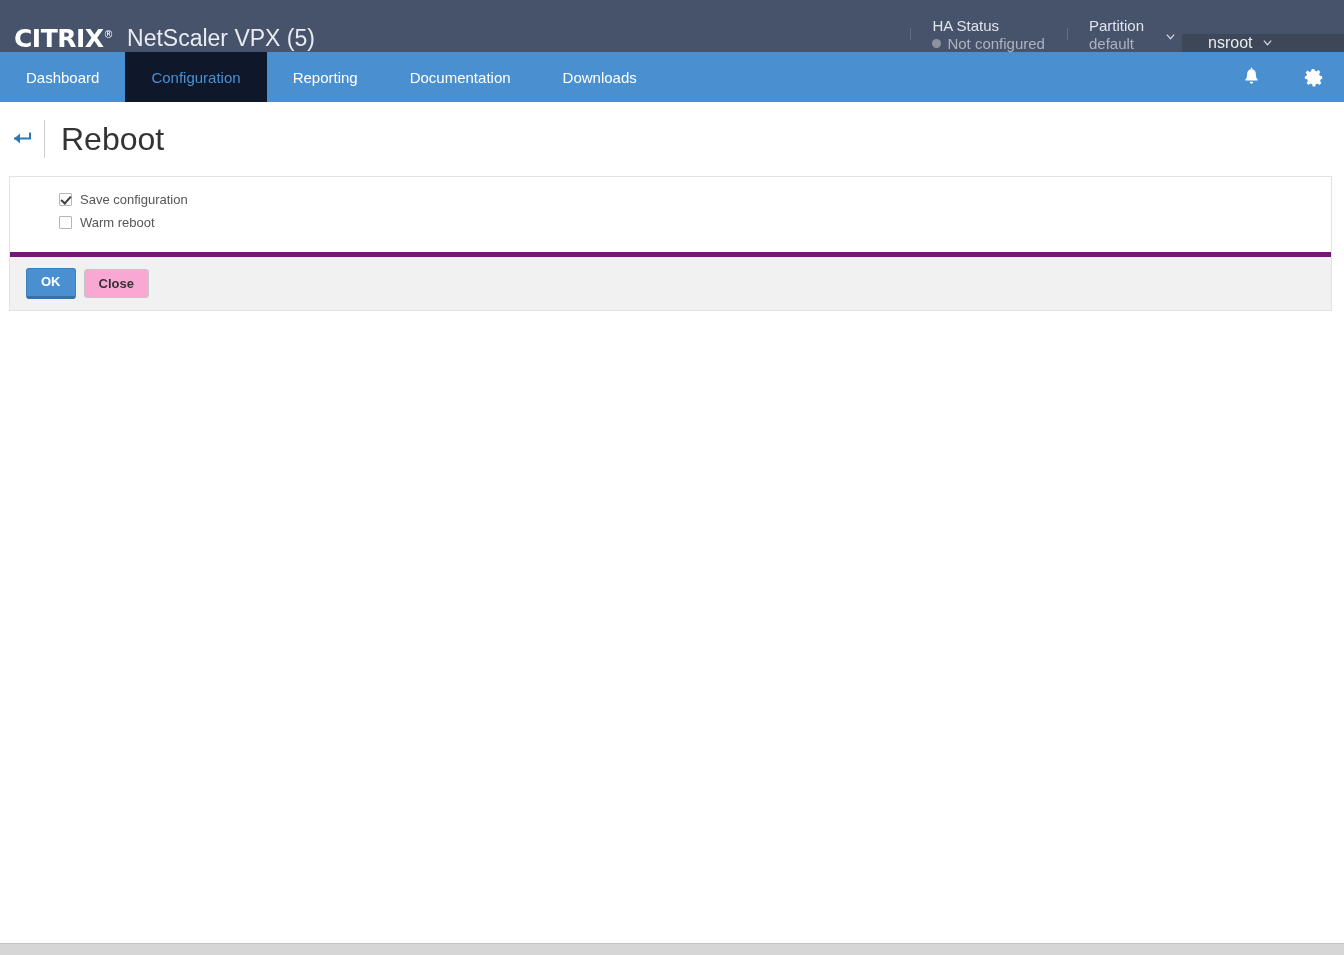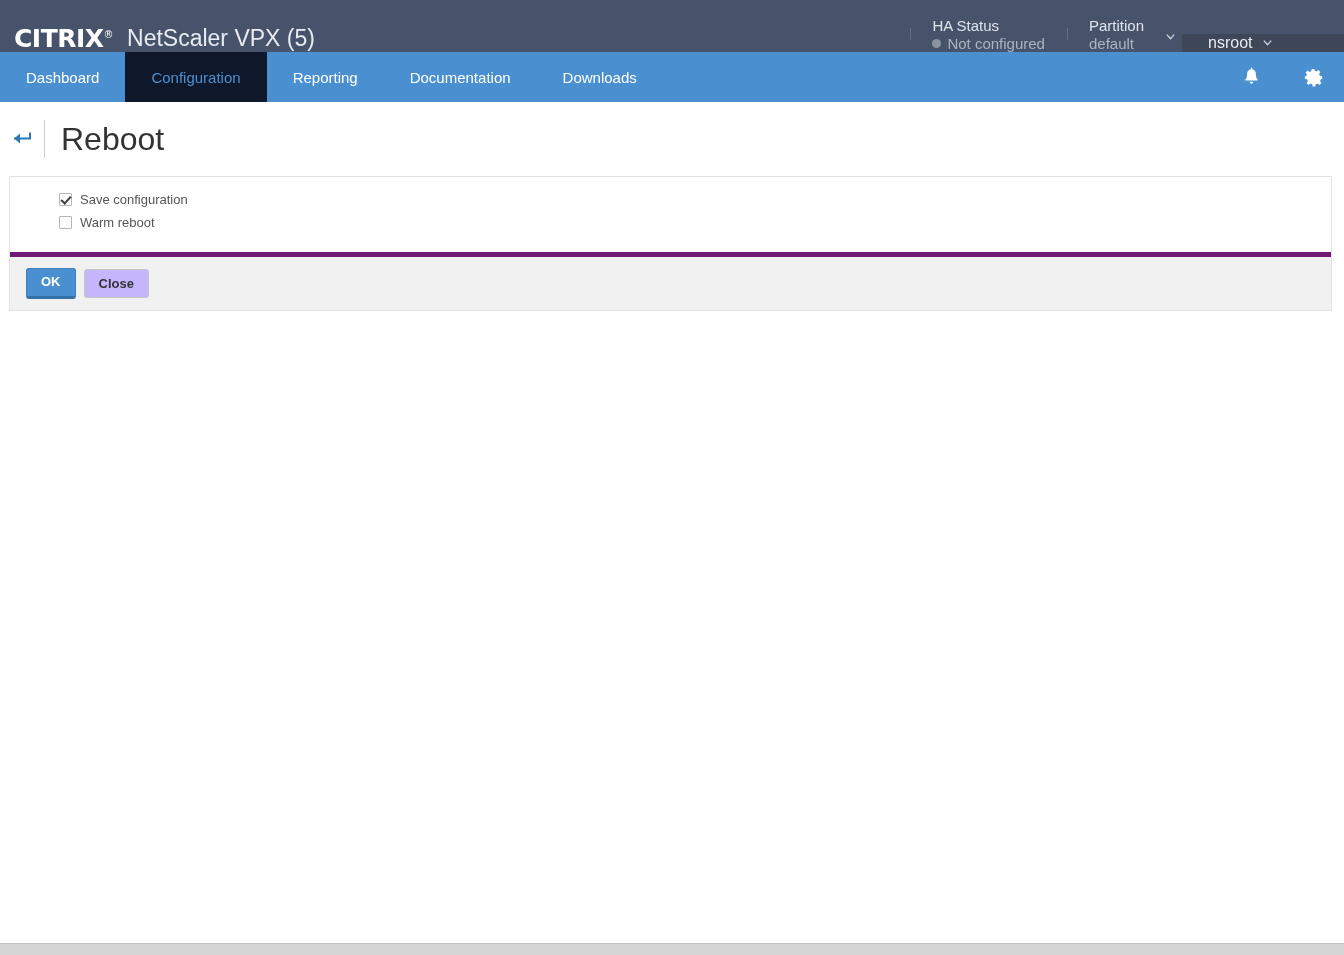--- a/index.html
+++ b/index.html
@@ -258,21 +258,21 @@
   }
   .btn-primary {
     background: #4a90d0;
     border: 1px solid #3c7fba;
     border-bottom: 3px solid #3572a8;
     color: #ffffff;
     height: 31px;
     line-height: 26px;
   }
   .btn-default {
-    background: #c4b5fd;
+    background: #f9a8d4;
     border: 1px solid #c6c6c6;
     color: #333333;
   }
 
   
   .bottom-bar {
     position: absolute;
     left: 0;
     bottom: 0;
     width: 1344px;

